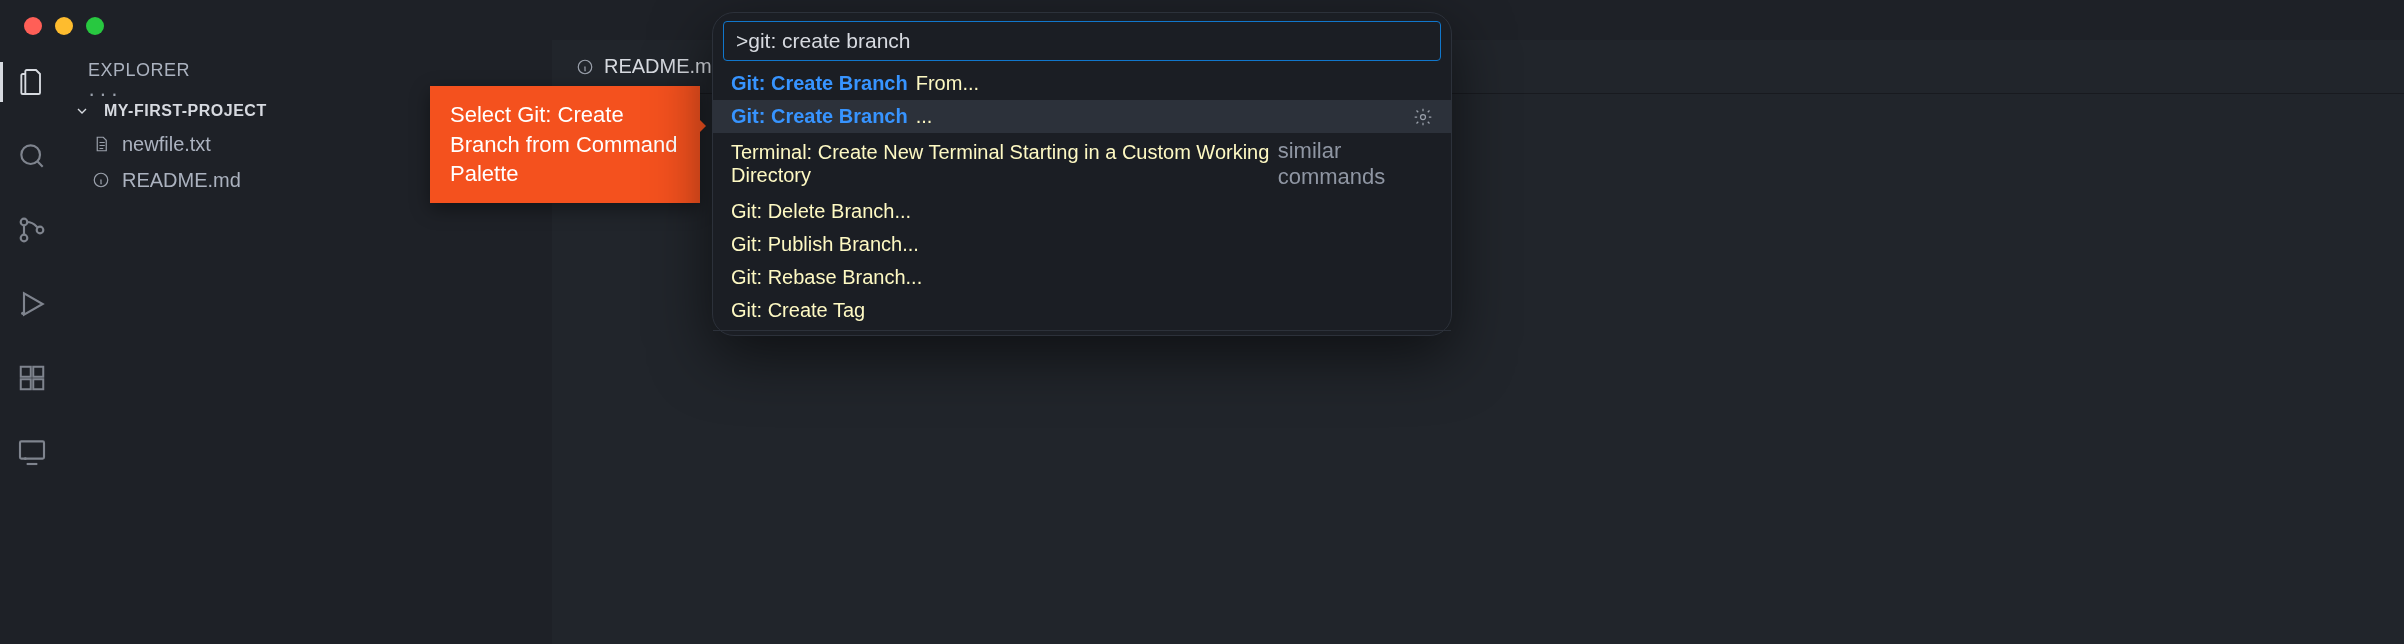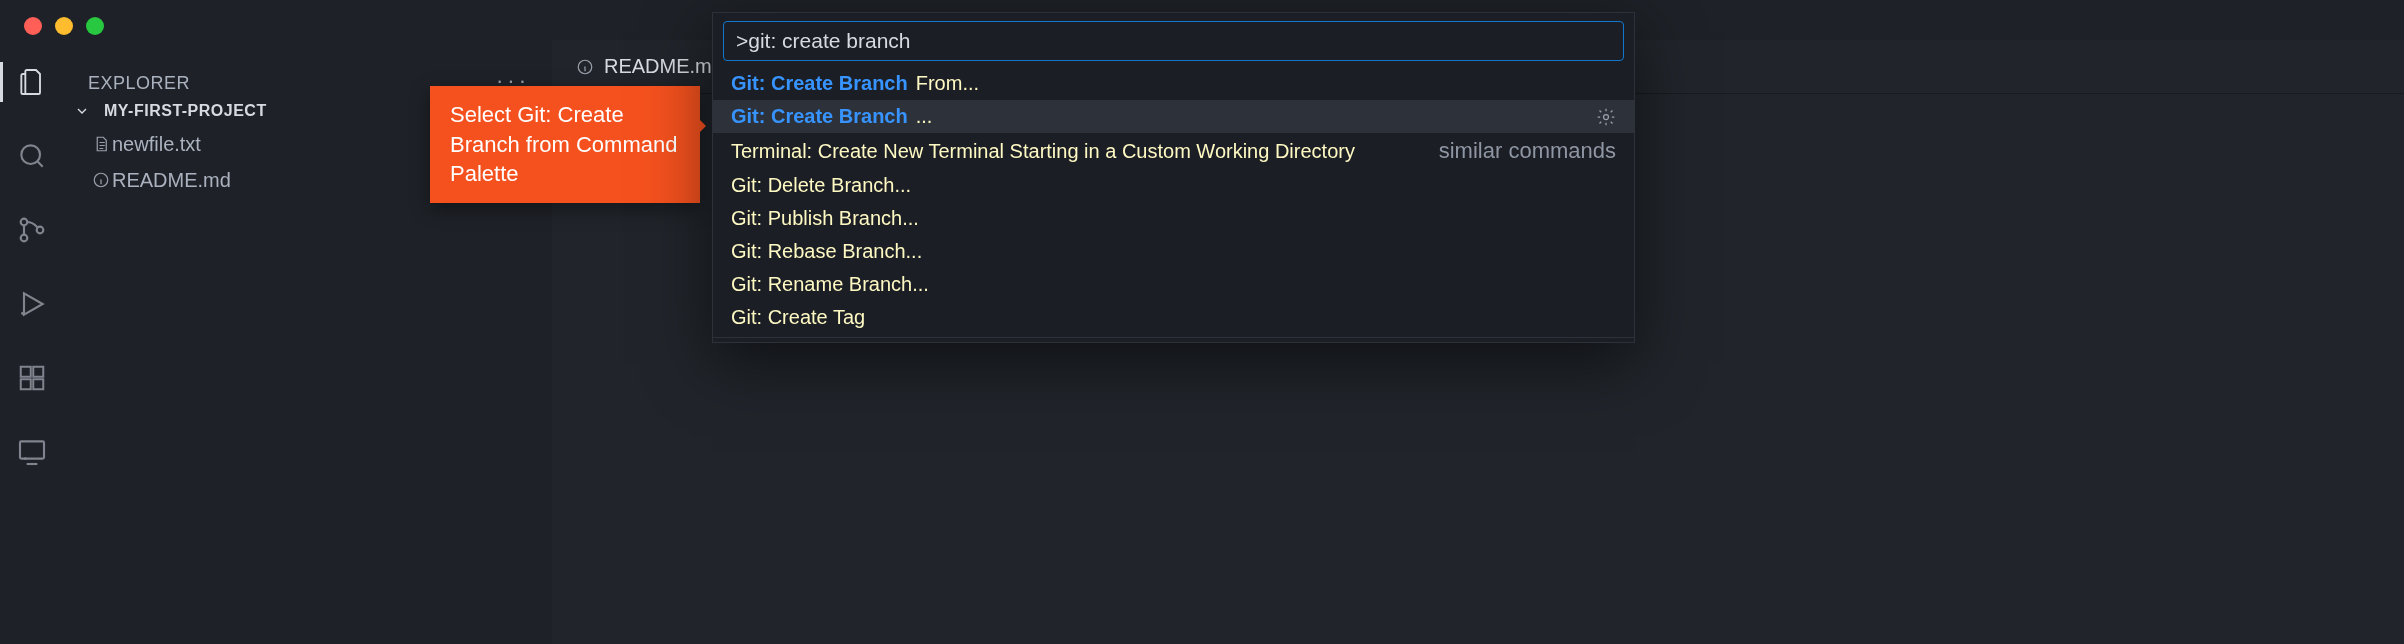--- a/index.html
+++ b/index.html
@@ -22,26 +22,26 @@
     position: absolute; left: 0; top: 48px; width: 64px; height: 596px;
     background: #1e2127; display: flex; flex-direction: column; align-items: center;
     gap: 34px; padding-top: 14px;
   }
   .activity-item { width: 40px; height: 40px; display:flex; align-items:center; justify-content:center; color:#7f848e; position:relative; cursor:pointer; }
   .activity-item.active { color:#d7dae0; }
   .activity-item.active::before { content:""; position:absolute; left:-12px; top:0; bottom:0; width:3px; background:#d7dae0; }
 
   
   .sidebar { position:absolute; left:64px; top:48px; width:488px; height:596px; background:#1e2127; }
-  .sidebar-header { display:flex; align-items:flex-end; justify-content:space-between; padding: 12px 22px 0 24px; font-size:18px; letter-spacing:.5px; color:#abb2bf; height:46px; }
+  .sidebar-header { display:flex; align-items:flex-start; justify-content:space-between; padding: 12px 22px 0 24px; font-size:18px; letter-spacing:.5px; color:#abb2bf; height:46px;flex-direction:column; }
   .sidebar-header .dots { font-size:22px; letter-spacing:4px; color:#9aa0ab; }
   .folder-row { display:flex; align-items:center; gap:14px; padding: 8px 22px 6px 10px; font-size:16px; font-weight:700; letter-spacing:.5px; color:#d7dae0; }
   .chevron { display:inline-block; transform:rotate(0deg); }
   .tree { padding-left: 18px; }
-  .tree-item { display:flex; align-items:center; height:36px; padding-left:8px; font-size:20px; color:#abb2bf; cursor:pointer; }
+  .tree-item { display:flex; align-items:center; gap:10px; height:36px; padding-left:8px; font-size:20px; color:#abb2bf; cursor:pointer; }
   .tree-item .ico { width:22px; display:flex; justify-content:center; color:#9aa0ab; }
 
   
   .editor { position:absolute; left:552px; top:40px; right:0; bottom:0; background:#21252b; }
   .tabs { display:flex; align-items:center; height:54px; border-bottom:1px solid #181a1f; }
   .tab { display:flex; align-items:center; gap:10px; height:100%; padding:0 24px; font-size:20px; color:#d7dae0; background:#21252b; border-right:1px solid #181a1f; }
   .code-area { padding-top: 12px; font-family: "Menlo","Consolas",monospace; font-size:22px; color:#abb2bf; }
   .code-line { display:flex; align-items:center; height:34px; }
   .gutter { width:78px; text-align:right; padding-right:24px; color:#5c6370; }
 
@@ -52,22 +52,22 @@
     padding:14px 20px; border-radius:0; max-width:270px; font-weight:500;
     box-shadow:0 6px 18px rgba(0,0,0,.4);
   }
   .callout::after{
     content:""; position:absolute; right:-18px; top:28px;
     border:12px solid transparent; border-left-color:#f4511e;
   }
 
   
   .palette {
-    position:absolute; left:712px; top:12px; width:923px;
-    background:#1b1e24; border:1px solid #2c313a; border-radius:0;
+    position:absolute; left:712px; top:12px; width:740px;
+    background:#1b1e24; border:1px solid #2c313a; border-radius:22px;
     box-shadow:0 20px 60px rgba(0,0,0,.55);
   }
   .palette-input-wrap { padding:8px 10px 6px; }
   .palette-input {
     width:100%; height:40px; background:#1b1e24; color:#d7dae0;
     border:1px solid #1177cc; border-radius:4px; padding:0 12px;
     font-size:21px; font-family:inherit; outline:none;
   }
   .palette-list { padding-bottom:4px; }
   .palette-item {
@@ -252,25 +252,20 @@
           <span class="rest">Git: Publish Branch...</span>
         </span>
     </div>
     <div class="palette-item">
       <span class="left">
           <span class="rest">Git: Rebase Branch...</span>
         </span>
     </div>
     <div class="palette-item">
       <span class="left">
-          <span class="rest">Git: Rename Branch...</span>
-        </span>
-    </div>
-    <div class="palette-item">
-      <span class="left">
           <span class="rest">Git: Create Tag</span>
         </span>
     </div>
 
     <div class="sep"></div>
 
 
   </div>
 </div>
 

